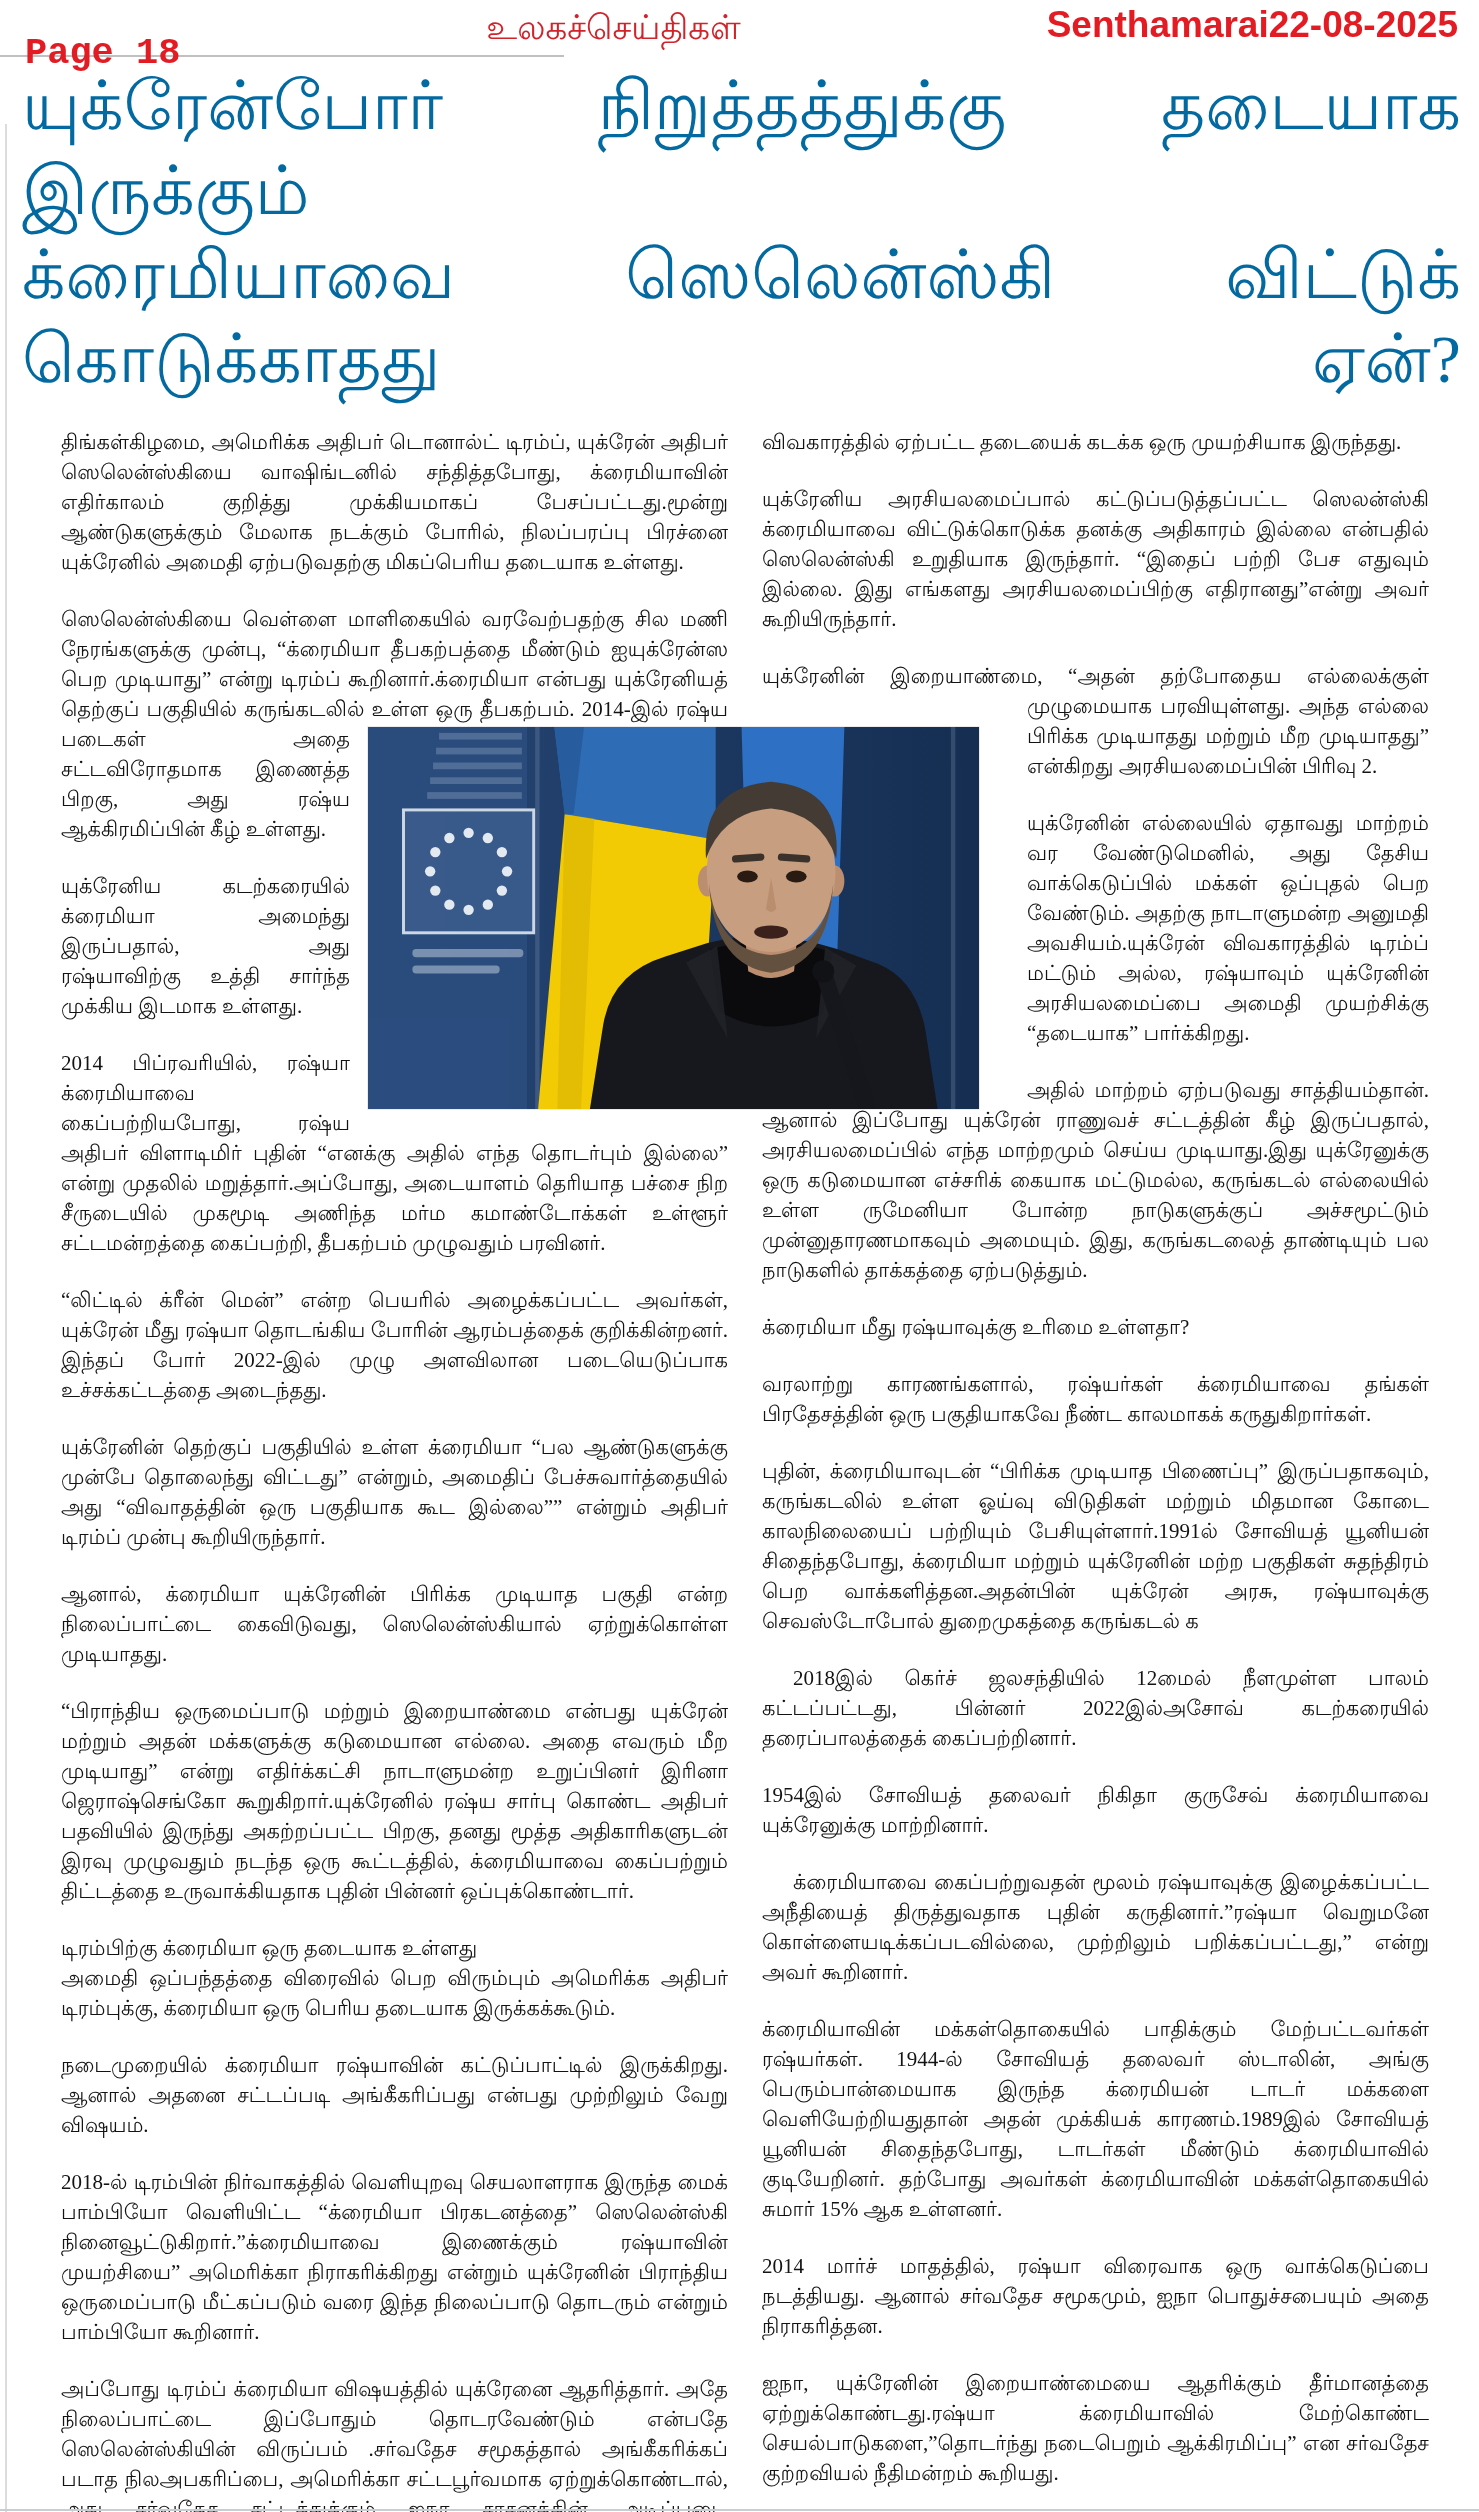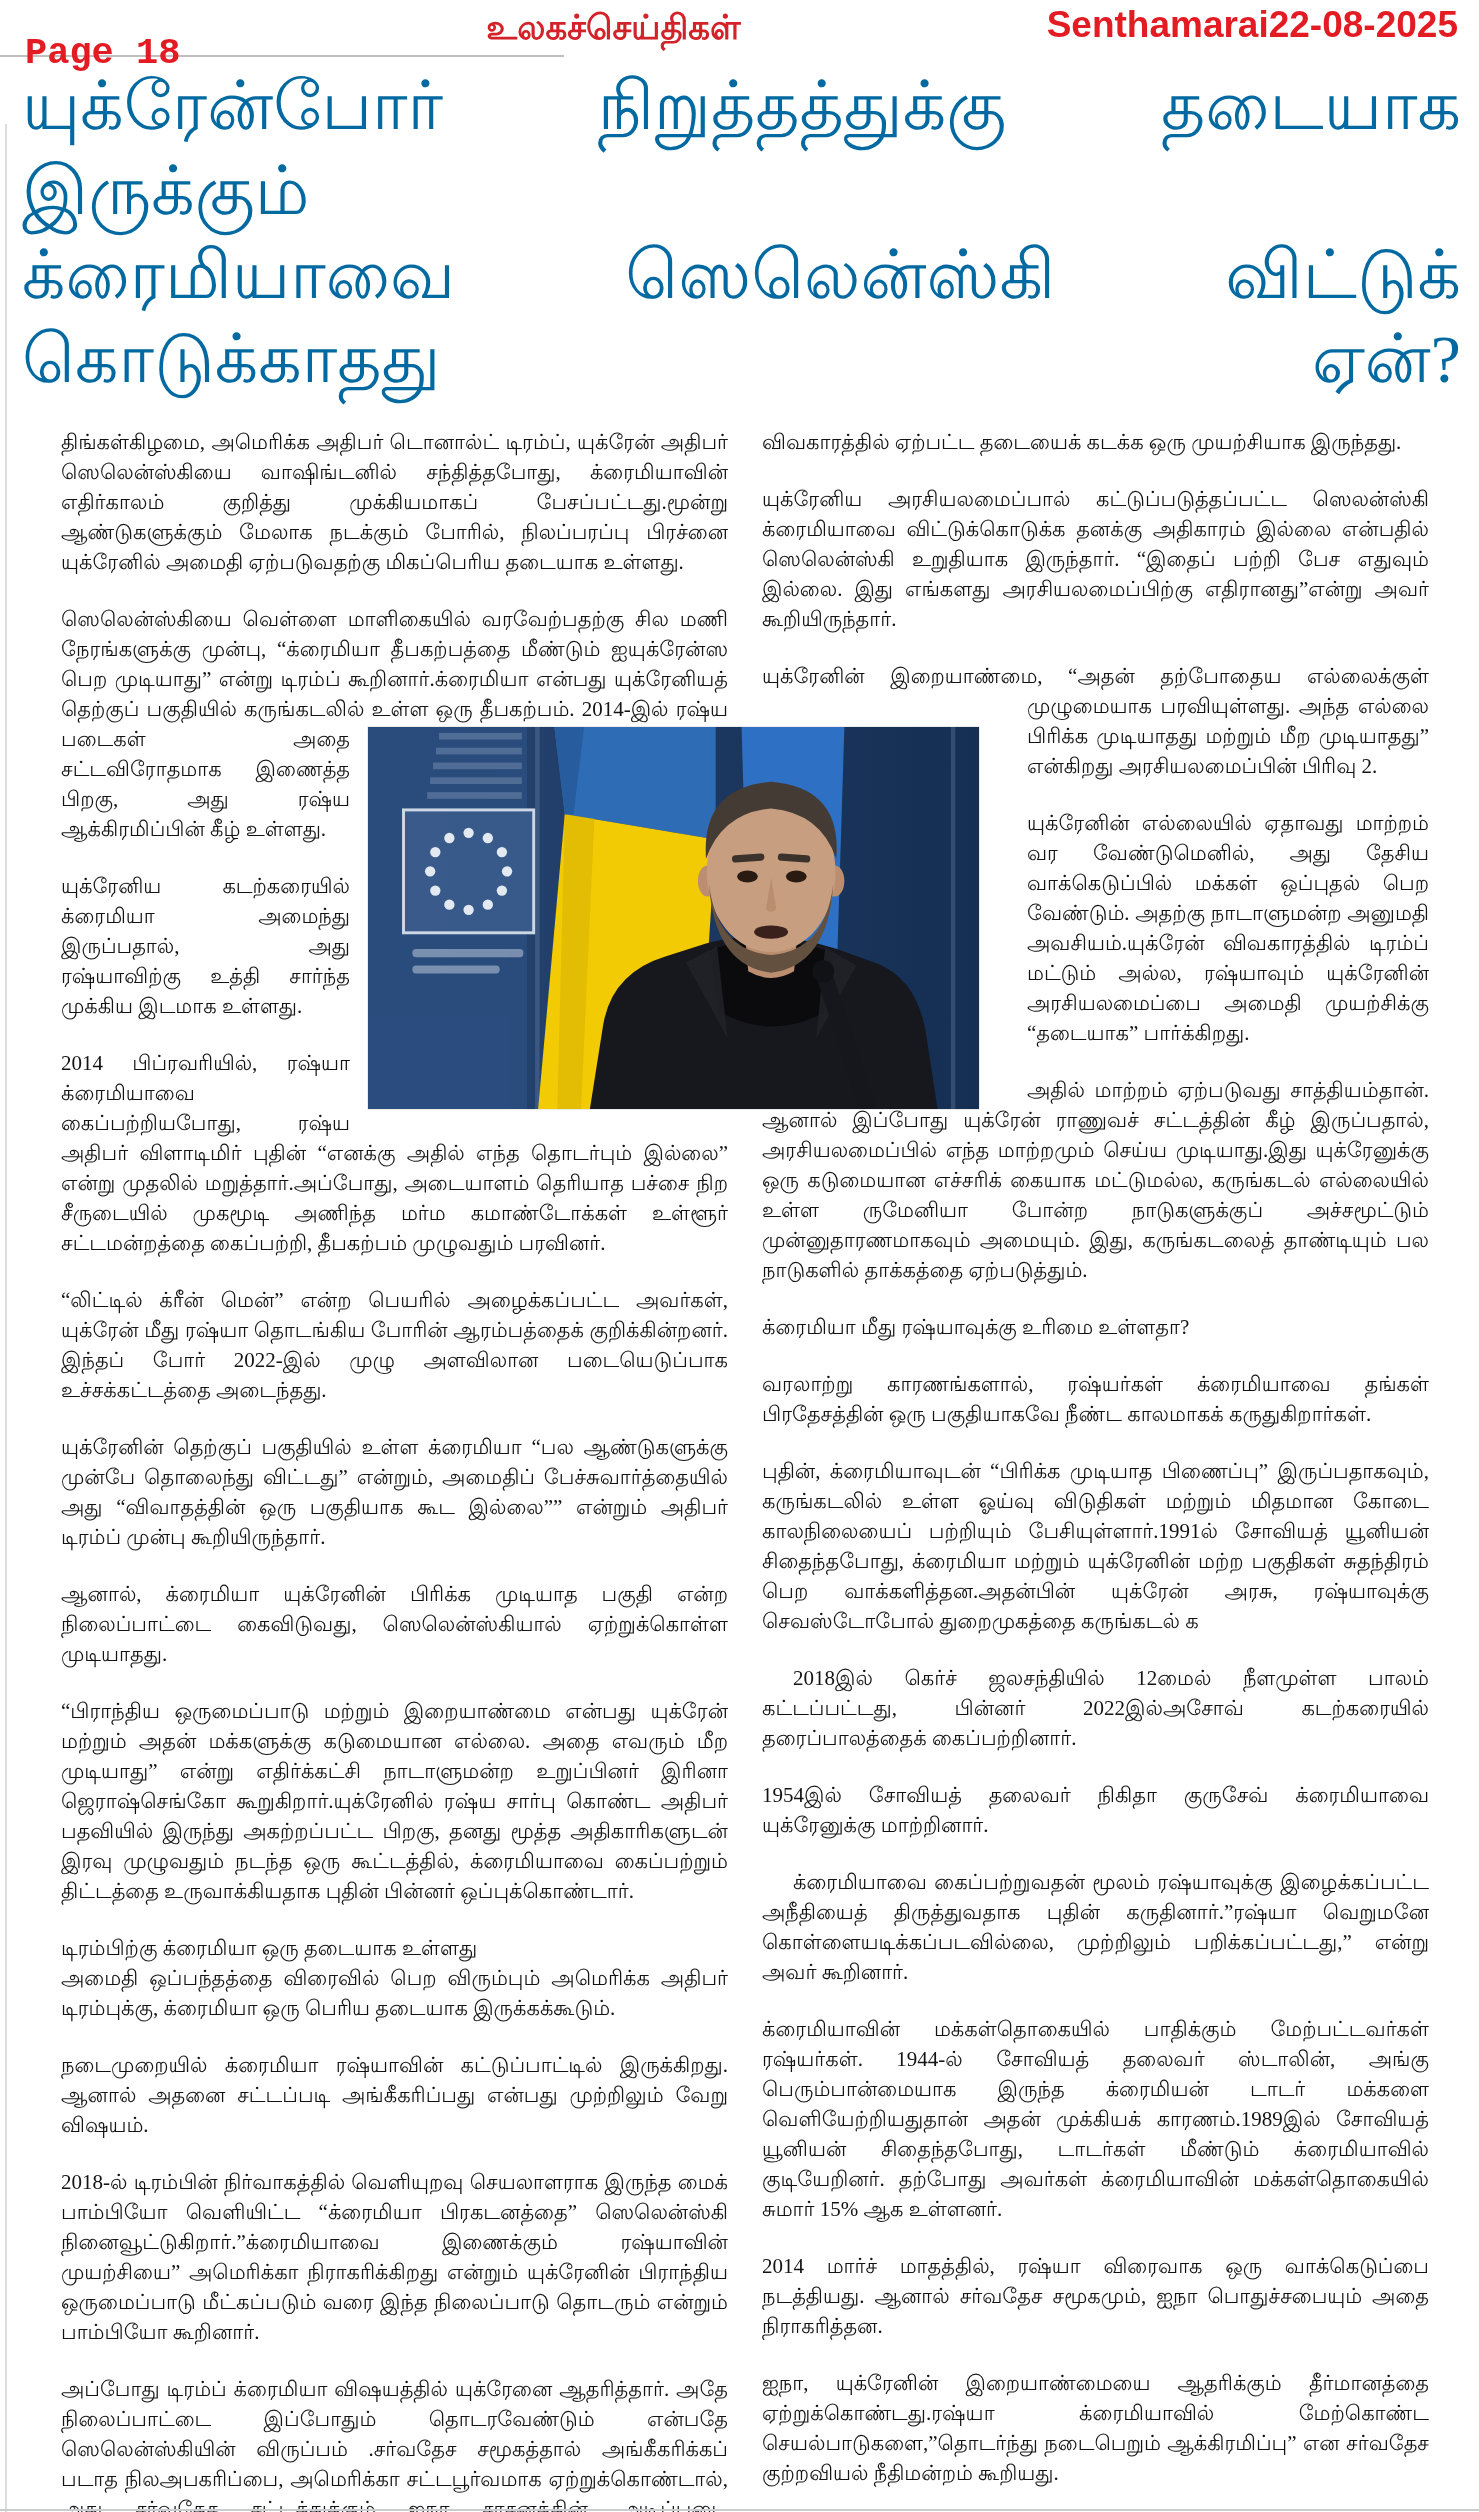--- a/index.html
+++ b/index.html
@@ -15,21 +15,21 @@
   
   .header {
     display:flex; justify-content:space-between; align-items:flex-start;
     padding:6px 22px 0 25px; height:46px;
   }
   .page-label {
     font-family:Liberation Mono, monospace; font-weight:bold;
     font-size:37px; color:#e31b23; line-height:1;margin-top:29px;
   }
   .section-title {
-    font-size:34px; font-weight:bold; color:#d2232a; line-height:1.1;
+    font-size:34px; font-weight:normal; color:#d2232a; line-height:1.1;
     margin-top:3px;
   }
   .masthead {
     font-family:"Liberation Sans", sans-serif; font-weight:bold;
     font-size:37px; color:#e31b23; line-height:1; white-space:nowrap;
   }
   .masthead .date { }
   .header-rule {
     width:564px; height:0; border-top:2.2px solid #c0c0c0; margin-top:3px;
   }

